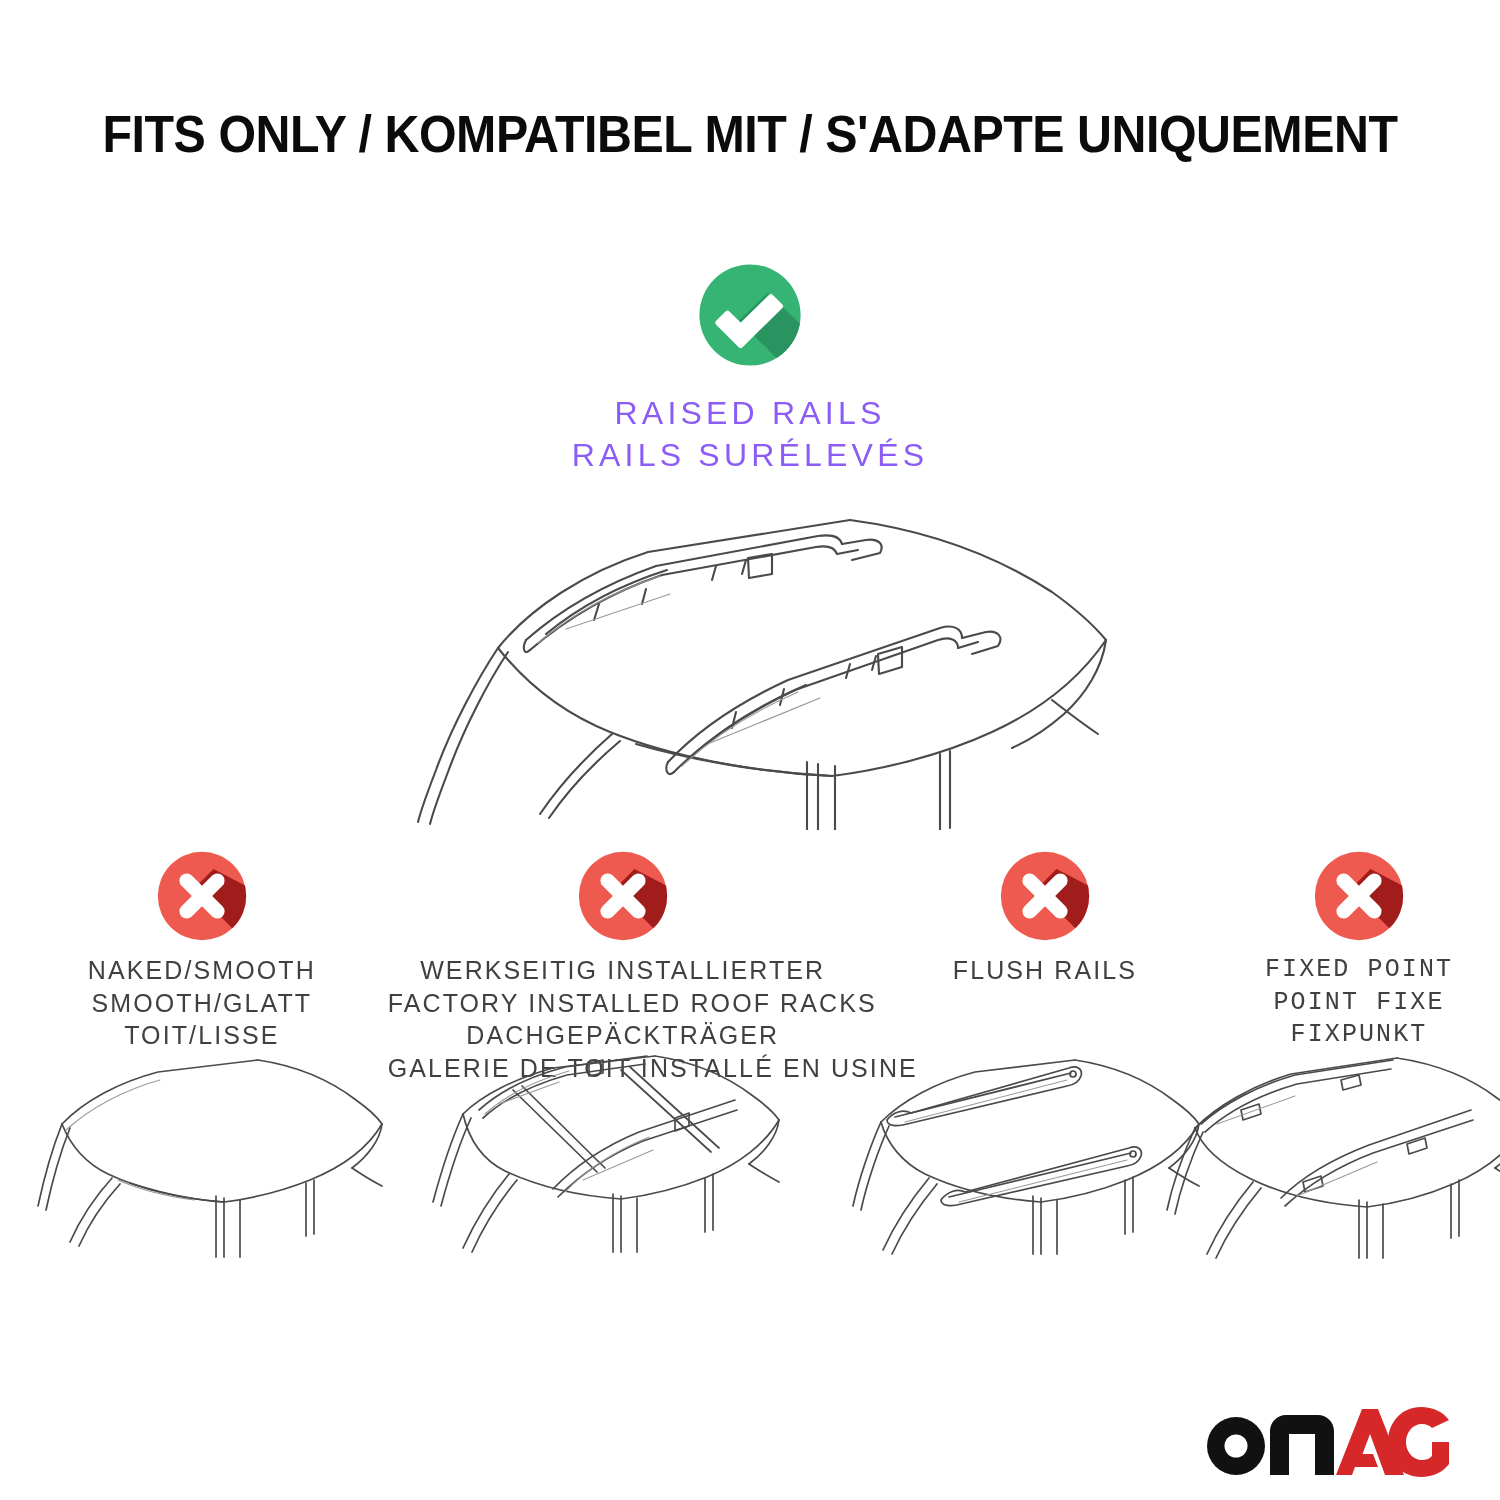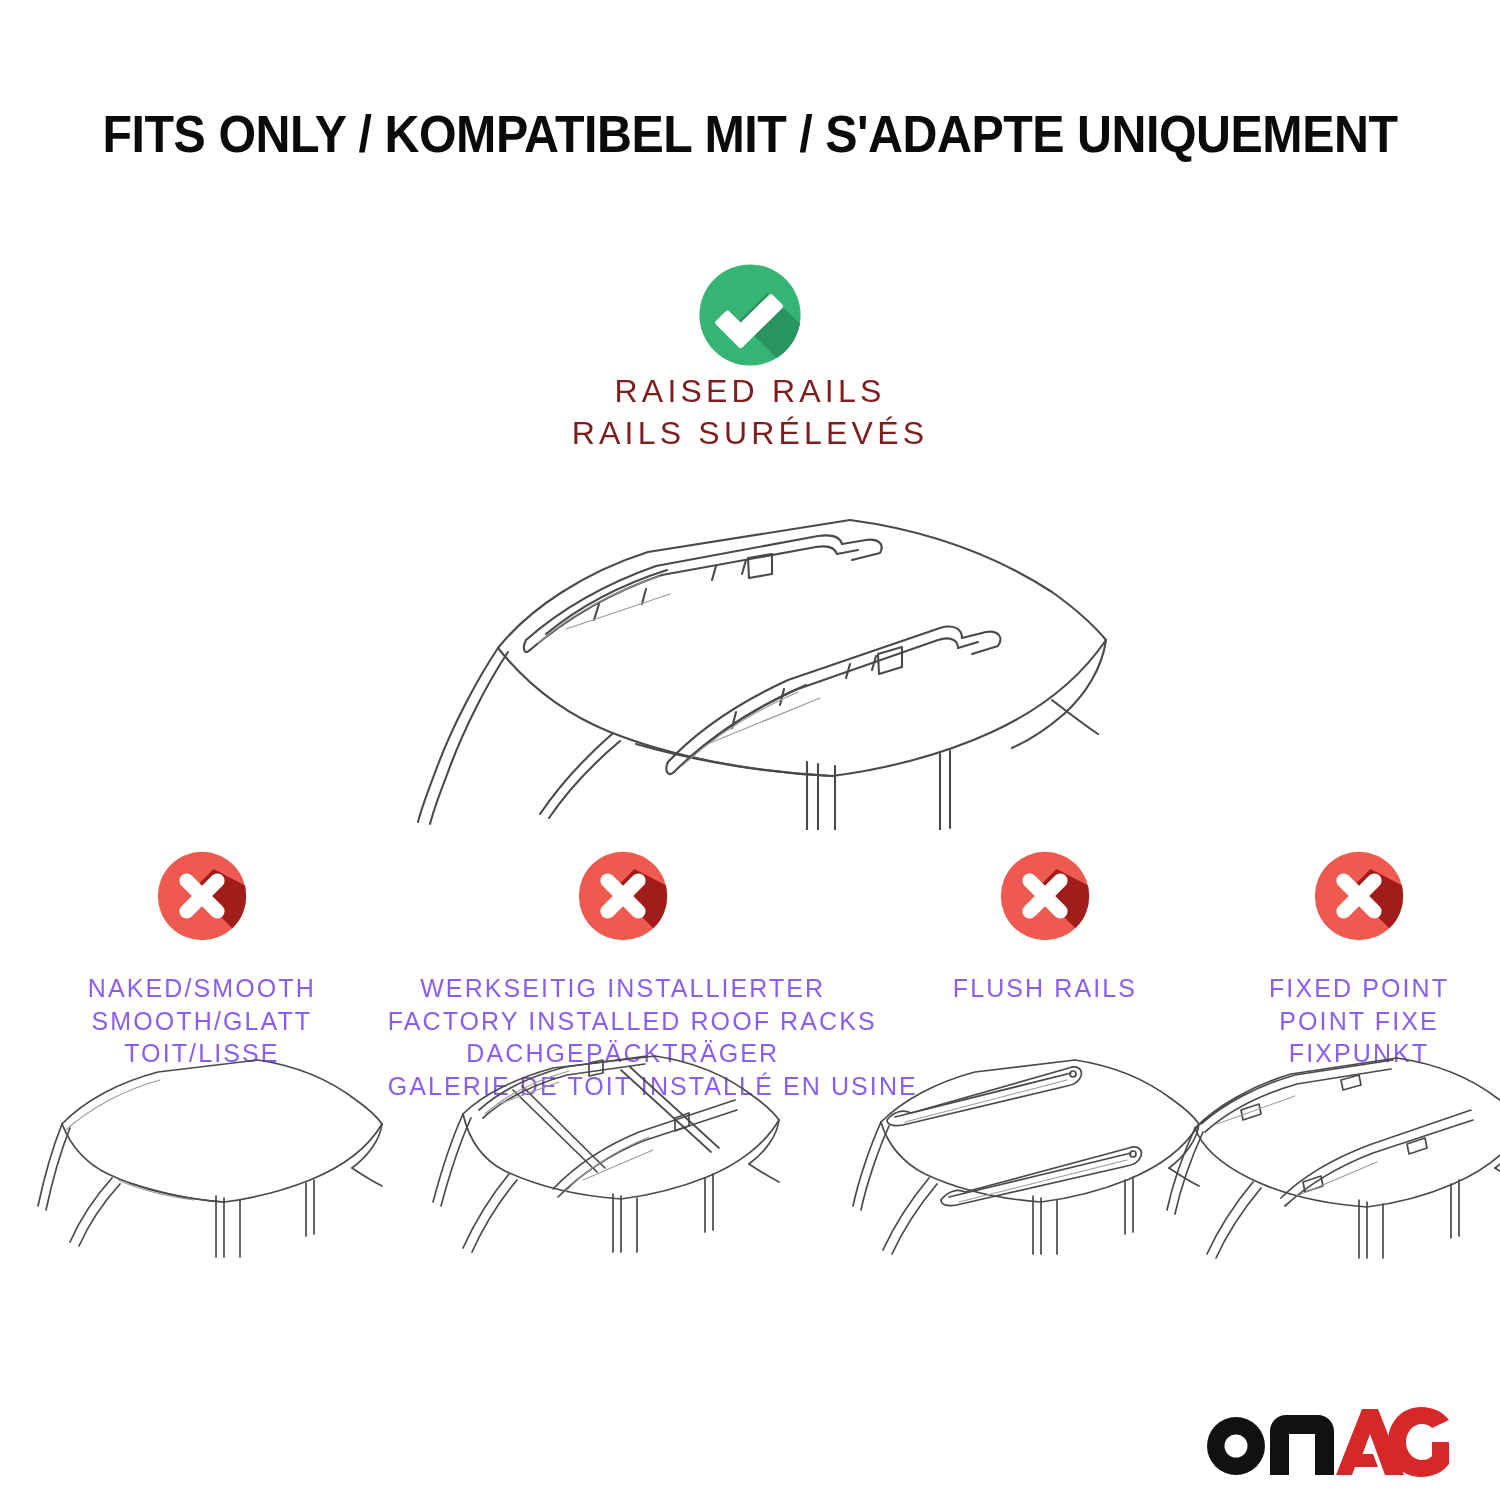--- a/index.html
+++ b/index.html
@@ -33,25 +33,26 @@
     text-align:center;
   }
   .icon-badge{
     position:relative;
     width:110px;height:110px;
     margin:0 auto;
   }
   .icon-badge svg{display:block;width:110px;height:110px;}
 
   #good-caption{
+    margin-top:22px;
     font-size:32px;
     line-height:1.32;
     letter-spacing:4.2px;
     font-weight:300;
-    color:#7f1d1d;
+    color:#8b5cf6;
   }
   #good-caption div{white-space:nowrap;}
 
   #good-figure{
     position:absolute;
     left:50%;
     top:500px;
     transform:translateX(-50%);
     width:740px;height:330px;
   }
@@ -65,38 +66,38 @@
     align-items:flex-start;
   }
   .bad-col{
     position:relative;
     text-align:center;
   }
   .bad-col .icon-badge{width:96px;height:96px;}
   .bad-col .icon-badge svg{width:96px;height:96px;}
 
   .bad-caption{
-    margin-top:28px;
+    margin-top:10px;
     font-size:25px;
     line-height:1.30;
     letter-spacing:2.1px;
     font-weight:300;
-    color:#8b5cf6;
+    color:#404040;
   }
   .bad-caption div{white-space:nowrap;}
 
   .col-1{width:370px;}
   .col-2{width:470px;}
   .col-3{width:360px;}
   .col-4{width:300px;}
 
   .col-1{margin-left:28px;}
   .col-2{margin-left:12px;}
   .col-3{margin-left:18px;}
-  .col-4{margin-left:4px;}
+  .col-4{margin-left:4px;font-family:Liberation Mono, monospace;}
 
   
   #bad-figures{
     position:absolute;
     left:0;right:0;top:1052px;
     height:260px;
   }
   .bad-fig{
     position:absolute;
     top:0;

